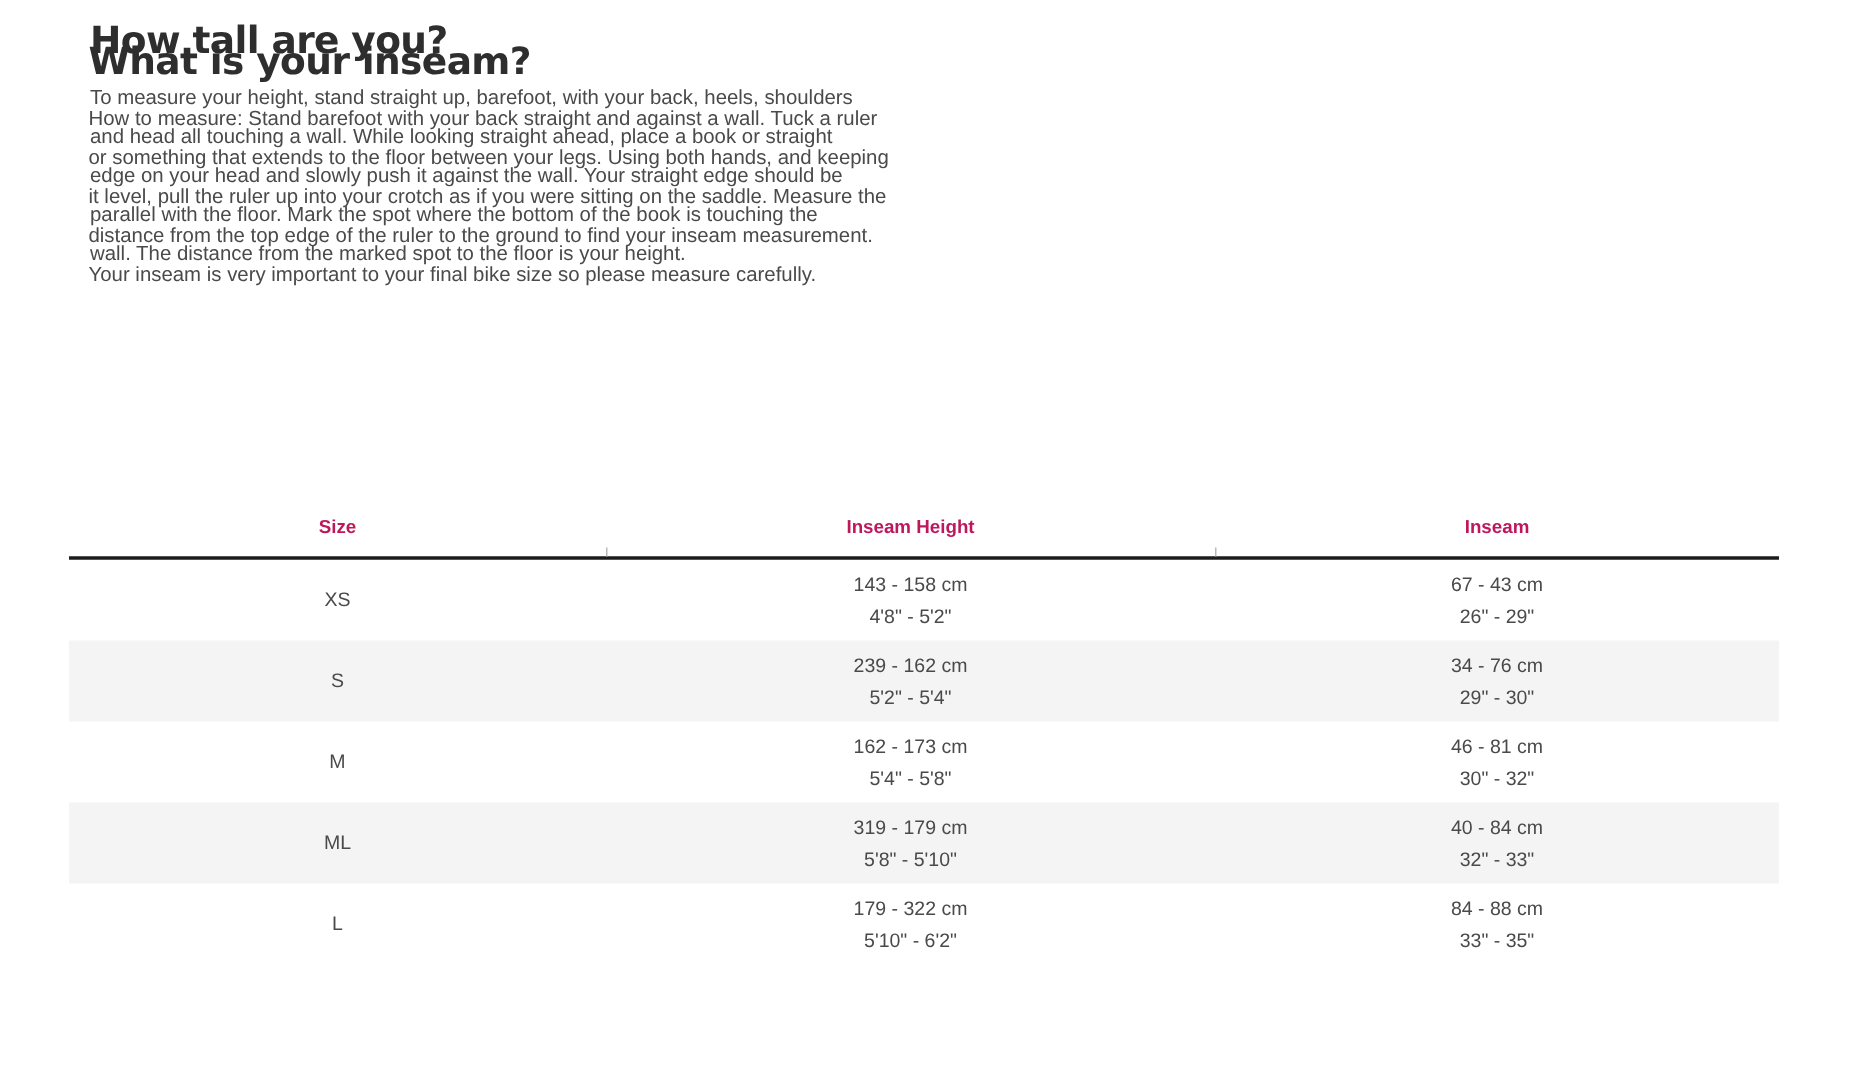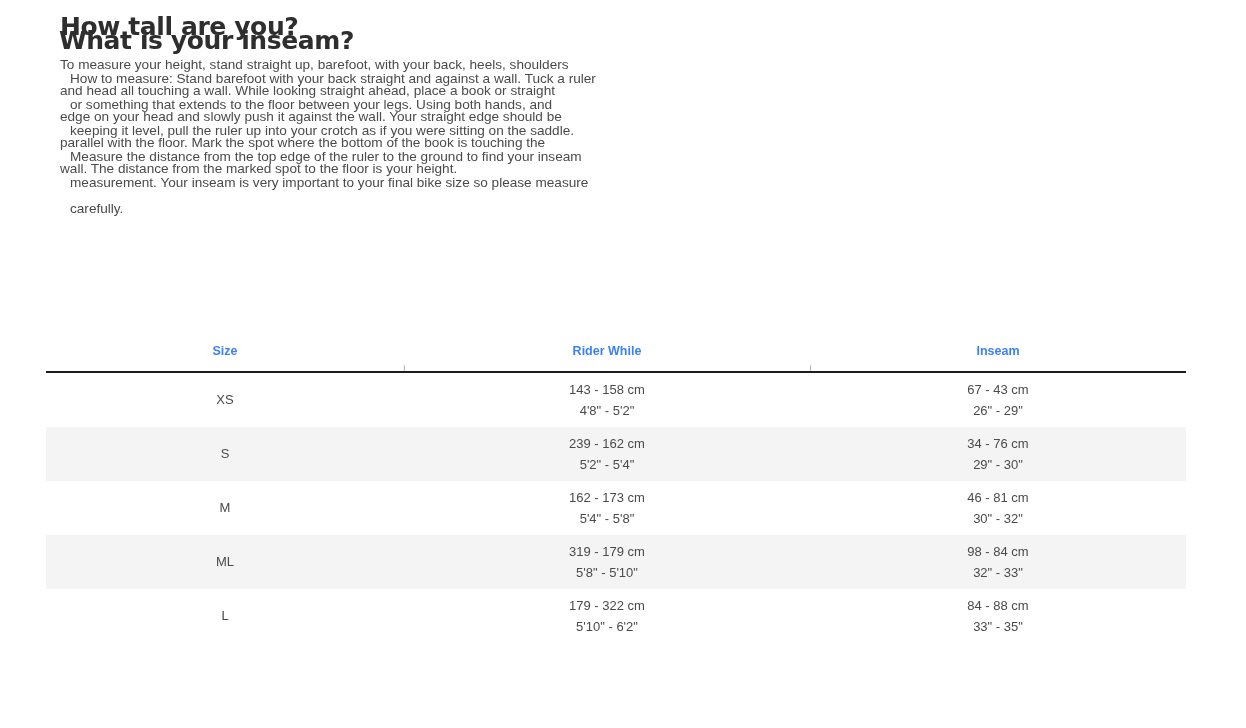--- a/index.html
+++ b/index.html
@@ -51,38 +51,38 @@
     margin: 0 0 10px 0;
     line-height: 1.2;
   }
   .section-body {
     font-size: 13.6px;
     line-height: 26px;
     color: #4a4a4a;
     margin: 0;
     max-width: 530px;
   }
-  .intro-col.right .section-body { max-width: 540px; margin-left: 11px; }
+  .intro-col.right .section-body { max-width: 540px; }
 
   
   .size-table-wrap {
     position: absolute;
     left: 46px;
     top: 344px;
     width: 1140px;
   }
   table.size-table {
     width: 1140px;
     border-collapse: collapse;
     table-layout: fixed;
   }
   table.size-table thead th {
     font-size: 12.5px;
     font-weight: 700;
-    color: #3b82f6;
+    color: #be185d;
     text-align: center;
     padding: 0 0 13px 0;
     border-bottom: 2px solid #1c1c1c;
     position: relative;
     vertical-align: bottom;
   }
   
   table.size-table thead th.col-sep::before {
     content: "";
     position: absolute;
@@ -130,21 +130,21 @@
 <div class="size-table-wrap">
   <table class="size-table">
     <colgroup>
       <col class="c-size">
       <col class="c-height">
       <col class="c-inseam">
     </colgroup>
     <thead>
       <tr>
         <th>Size</th>
-        <th class="col-sep">Rider While</th>
+        <th class="col-sep">Inseam Height</th>
         <th class="col-sep">Inseam</th>
       </tr>
     </thead>
     <tbody id="size-rows">
         <tr>
           <td>XS</td>
           <td>
             <span class="cell-line">143 - 158 cm</span>
             <span class="cell-line">4'8" - 5'2"</span>
           </td>
@@ -175,21 +175,21 @@
             <span class="cell-line">30" - 32"</span>
           </td>
         </tr>
         <tr class="striped">
           <td>ML</td>
           <td>
             <span class="cell-line">319 - 179 cm</span>
             <span class="cell-line">5'8" - 5'10"</span>
           </td>
           <td>
-            <span class="cell-line">98 - 84 cm</span>
+            <span class="cell-line">40 - 84 cm</span>
             <span class="cell-line">32" - 33"</span>
           </td>
         </tr>
         <tr>
           <td>L</td>
           <td>
             <span class="cell-line">179 - 322 cm</span>
             <span class="cell-line">5'10" - 6'2"</span>
           </td>
           <td>

